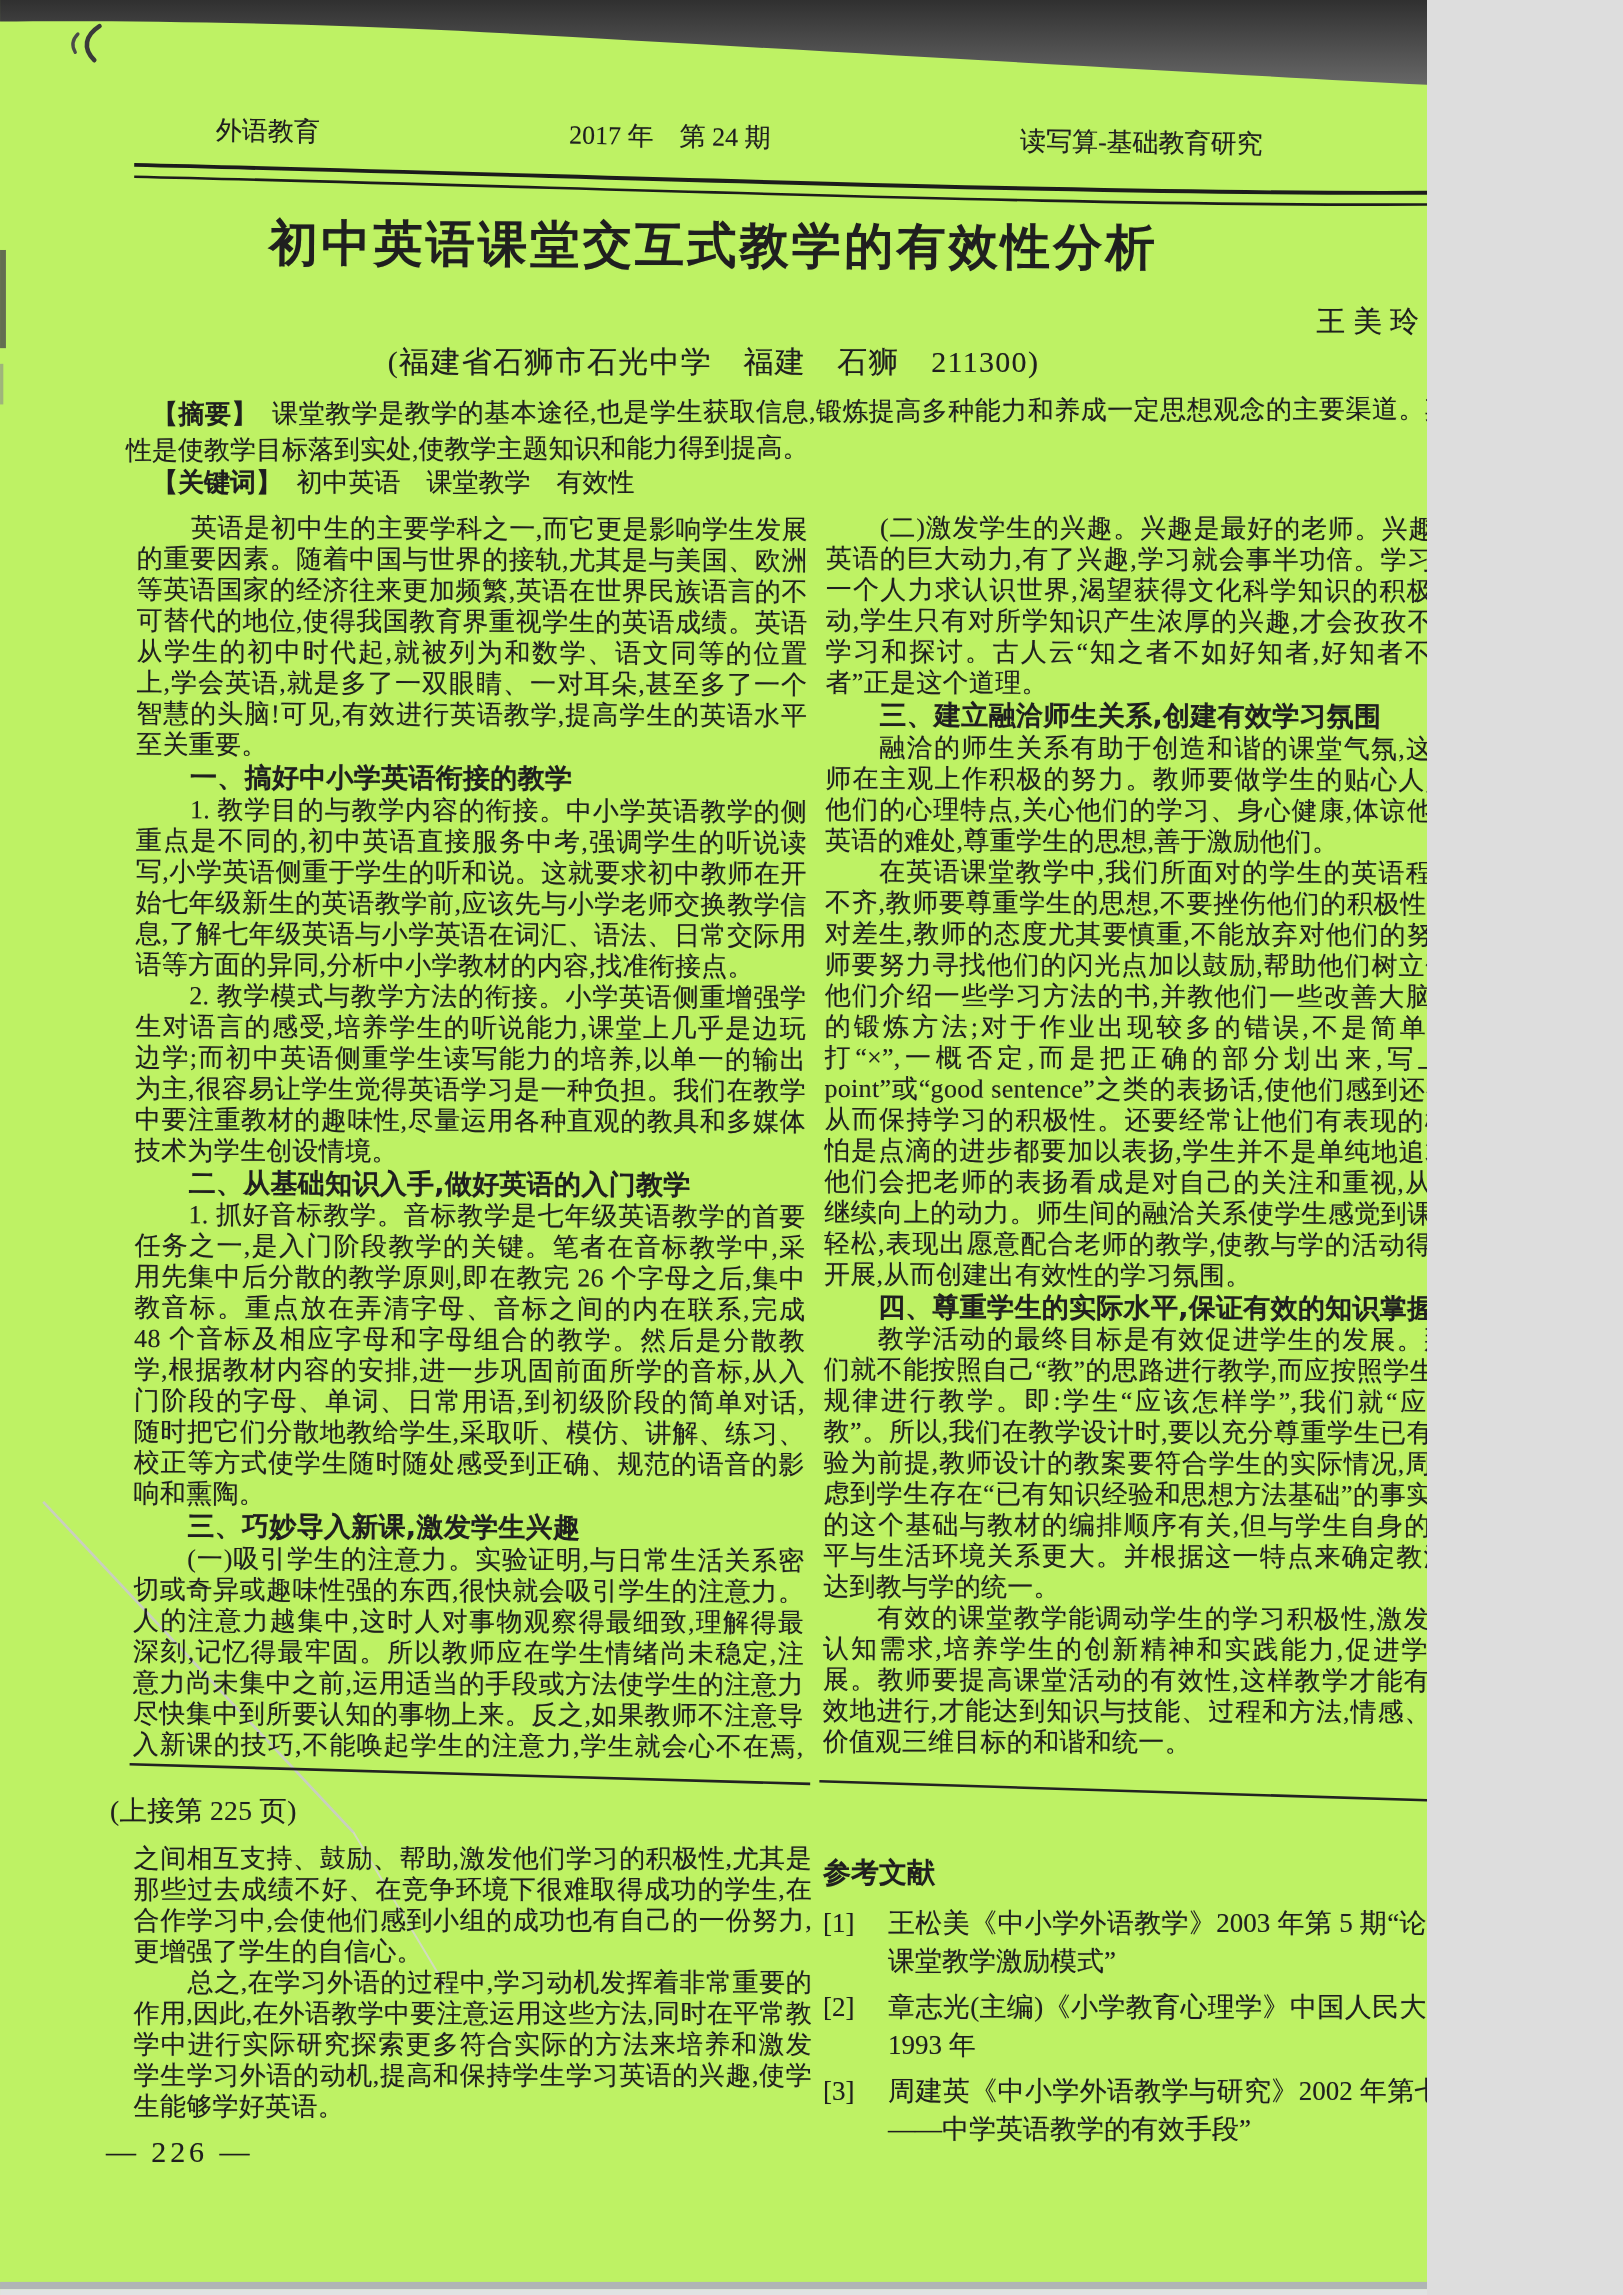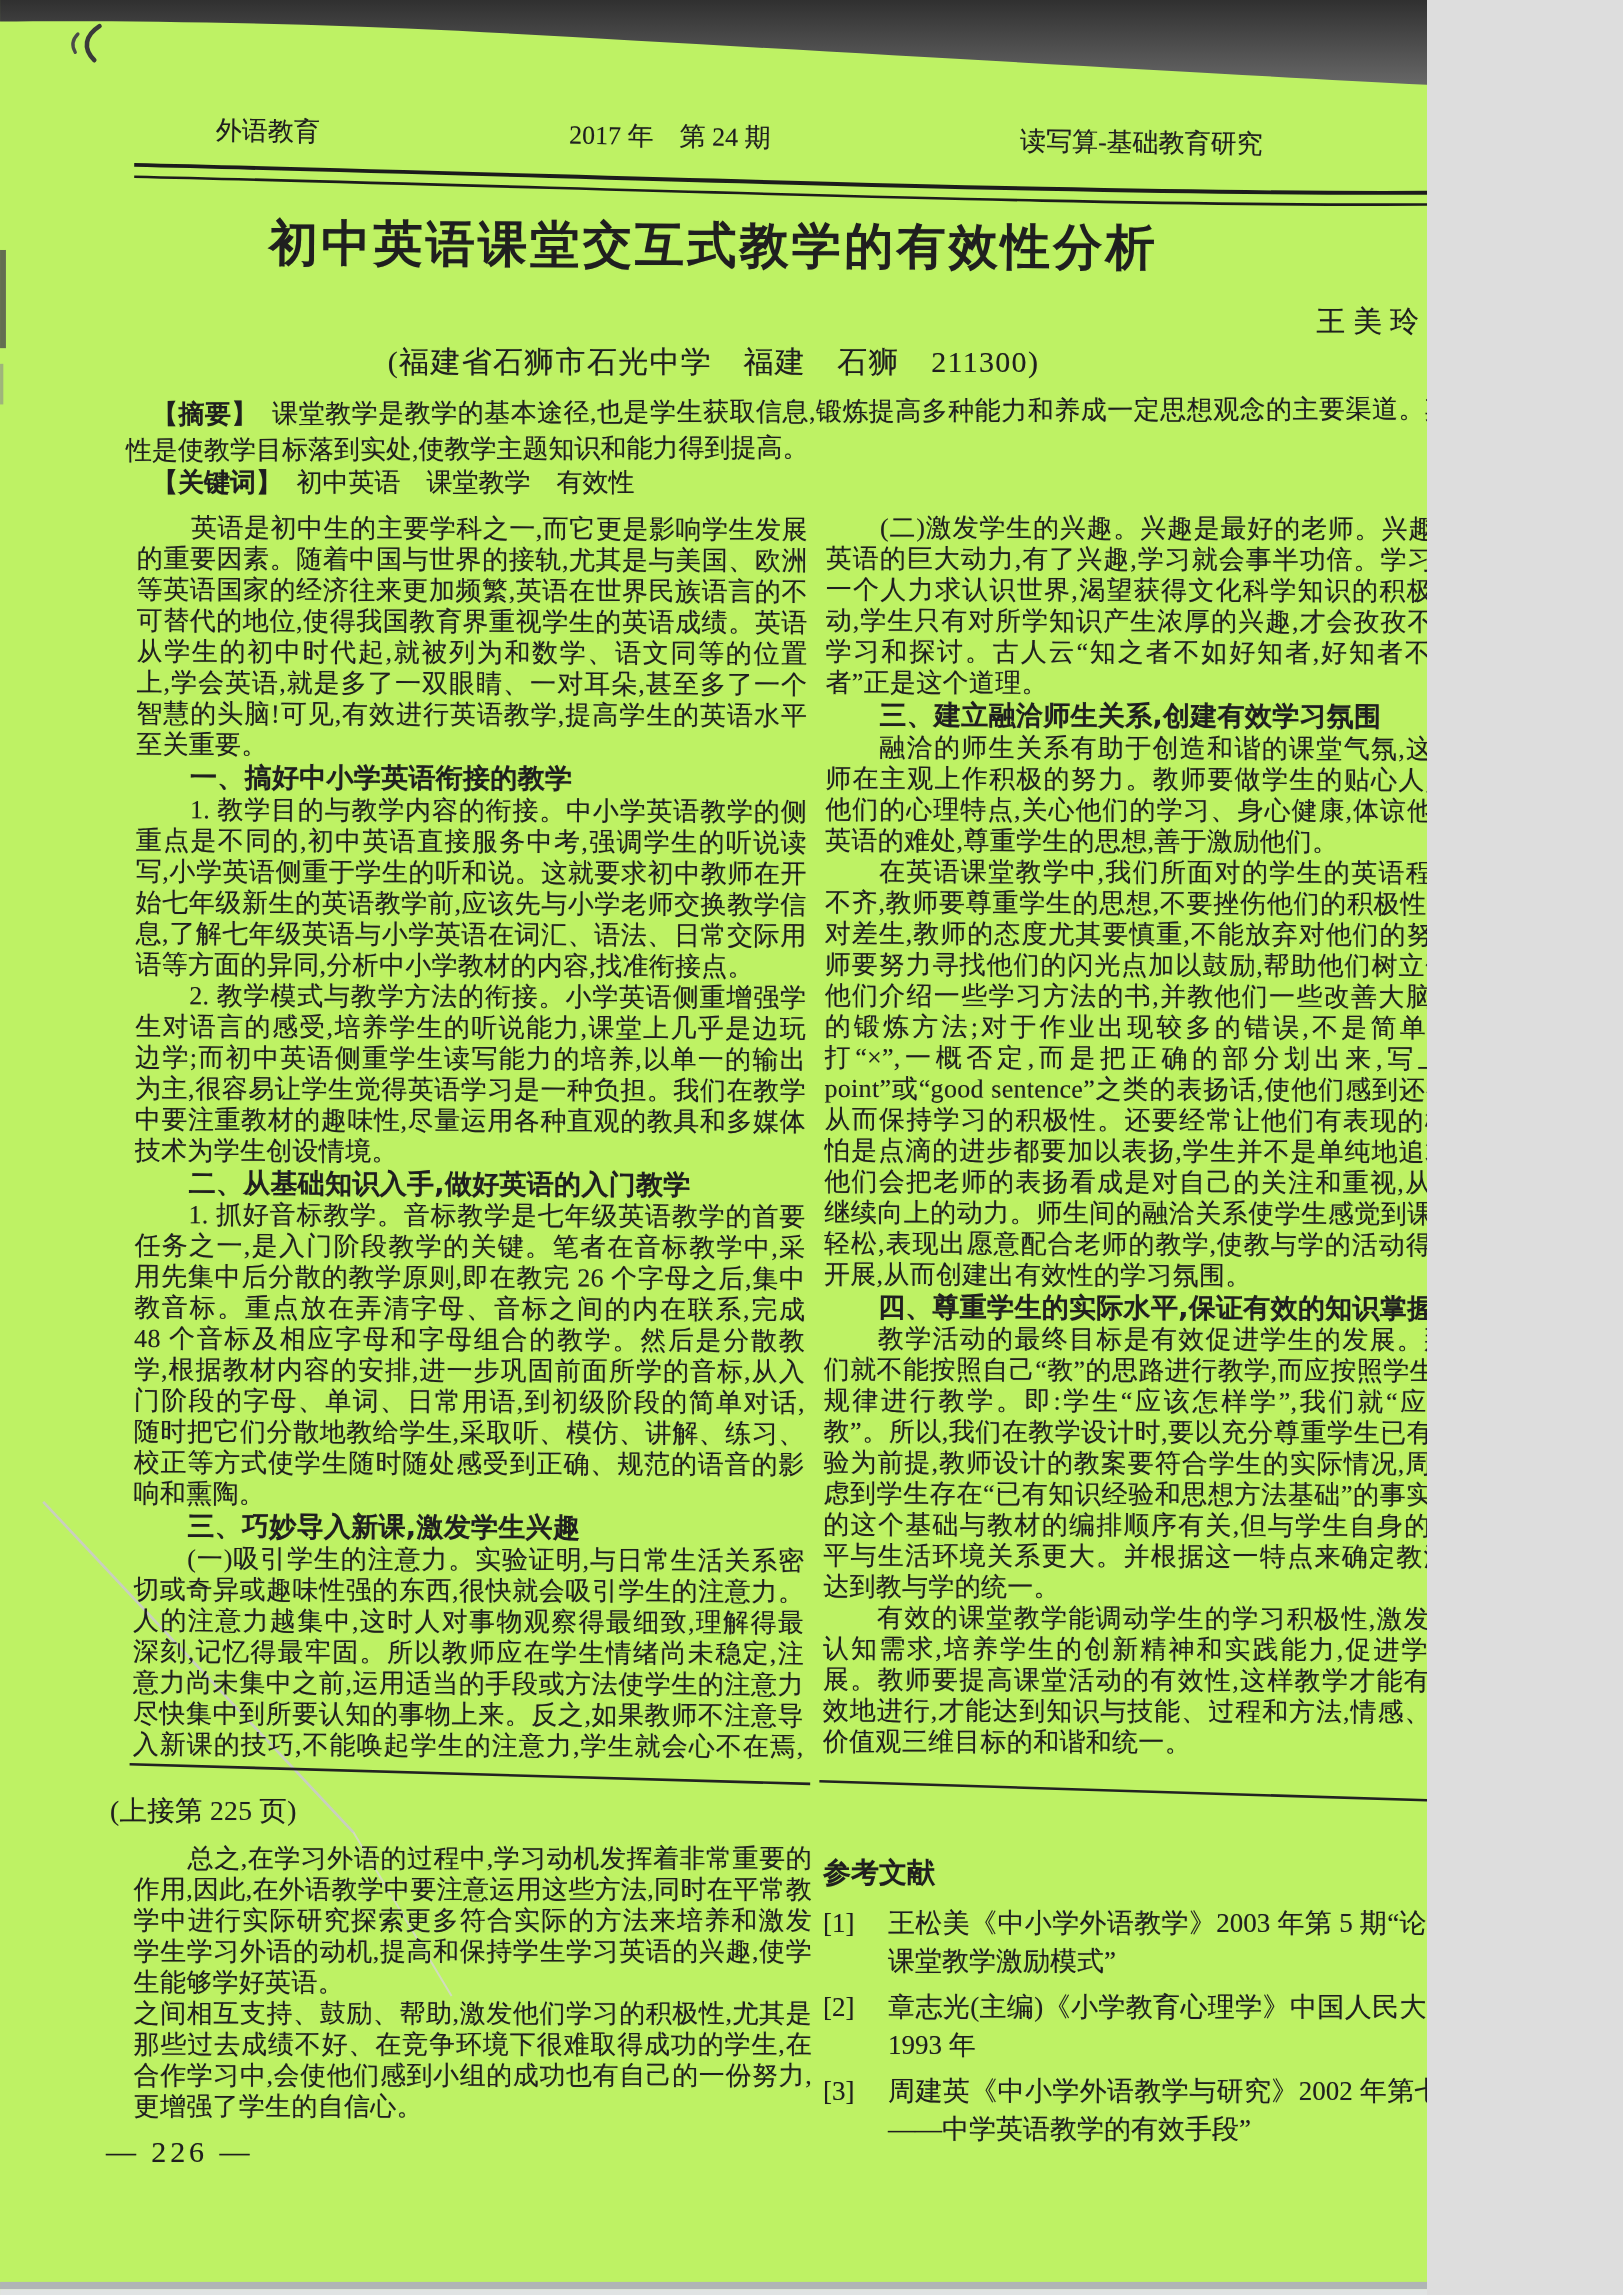--- a/index.html
+++ b/index.html
@@ -166,22 +166,22 @@
       <div class="para">融洽的师生关系有助于创造和谐的课堂气氛,这需要教师在主观上作积极的努力。教师要做学生的贴心人,要了解他们的心理特点,关心他们的学习、身心健康,体谅他们学习英语的难处,尊重学生的思想,善于激励他们。</div>
       <div class="para">在英语课堂教学中,我们所面对的学生的英语程度参差不齐,教师要尊重学生的思想,不要挫伤他们的积极性,尤其是对差生,教师的态度尤其要慎重,不能放弃对他们的努力。教师要努力寻找他们的闪光点加以鼓励,帮助他们树立信心;给他们介绍一些学习方法的书,并教他们一些改善大脑记忆力的锻炼方法;对于作业出现较多的错误,不是简单用红笔打“×”,一概否定,而是把正确的部分划出来,写上“good point”或“good sentence”之类的表扬话,使他们感到还有希望,从而保持学习的积极性。还要经常让他们有表现的机会,哪怕是点滴的进步都要加以表扬,学生并不是单纯地追求表扬,他们会把老师的表扬看成是对自己的关注和重视,从而激发继续向上的动力。师生间的融洽关系使学生感觉到课堂气氛轻松,表现出愿意配合老师的教学,使教与学的活动得到良好开展,从而创建出有效性的学习氛围。</div>
       <div class="heading">四、尊重学生的实际水平,保证有效的知识掌握</div>
       <div class="para">教学活动的最终目标是有效促进学生的发展。那么,我们就不能按照自己“教”的思路进行教学,而应按照学生“学”的规律进行教学。即:学生“应该怎样学”,我们就“应该怎样教”。所以,我们在教学设计时,要以充分尊重学生已有知识经验为前提,教师设计的教案要符合学生的实际情况,周密地考虑到学生存在“已有知识经验和思想方法基础”的事实。学生的这个基础与教材的编排顺序有关,但与学生自身的学习水平与生活环境关系更大。并根据这一特点来确定教法,力争达到教与学的统一。</div>
       <div class="para">有效的课堂教学能调动学生的学习积极性,激发学生的认知需求,培养学生的创新精神和实践能力,促进学生的发展。教师要提高课堂活动的有效性,这样教学才能有序、高效地进行,才能达到知识与技能、过程和方法,情感、态度与价值观三维目标的和谐和统一。</div>
     </div>
 
   <div class="cont ink">
     <div class="cont-marker">(上接第 225 页)</div>
     <div id="cont-list">
+        <div class="para noindent">之间相互支持、鼓励、帮助,激发他们学习的积极性,尤其是那些过去成绩不好、在竞争环境下很难取得成功的学生,在合作学习中,会使他们感到小组的成功也有自己的一份努力,更增强了学生的自信心。</div>
         <div class="para">总之,在学习外语的过程中,学习动机发挥着非常重要的作用,因此,在外语教学中要注意运用这些方法,同时在平常教学中进行实际研究探索更多符合实际的方法来培养和激发学生学习外语的动机,提高和保持学生学习英语的兴趣,使学生能够学好英语。</div>
-        <div class="para noindent">之间相互支持、鼓励、帮助,激发他们学习的积极性,尤其是那些过去成绩不好、在竞争环境下很难取得成功的学生,在合作学习中,会使他们感到小组的成功也有自己的一份努力,更增强了学生的自信心。</div>
       </div>
   </div>
 
   <div class="pageno ink">— 226 —</div>
 
   <div class="refs ink">
     <div class="refs-title">参考文献</div>
     <div id="ref-list">
         <div class="ref-item">
           <span class="ref-num">[1]</span>

